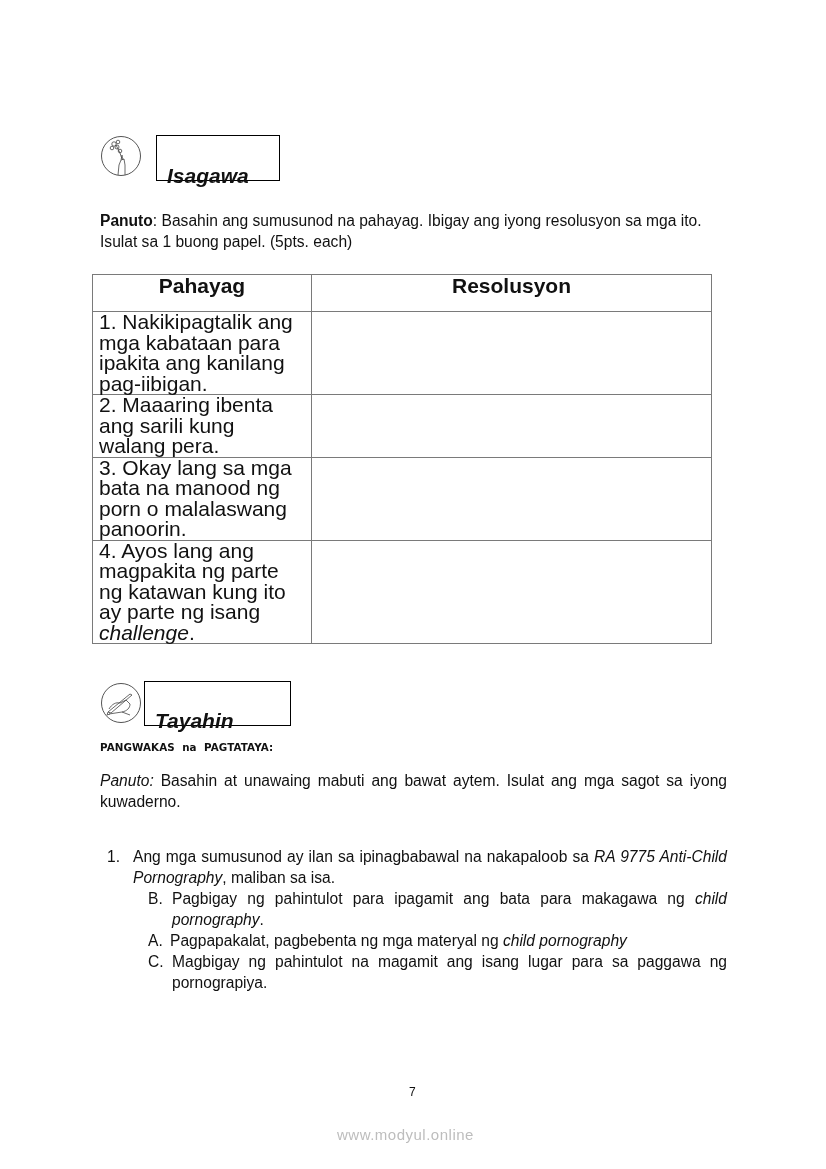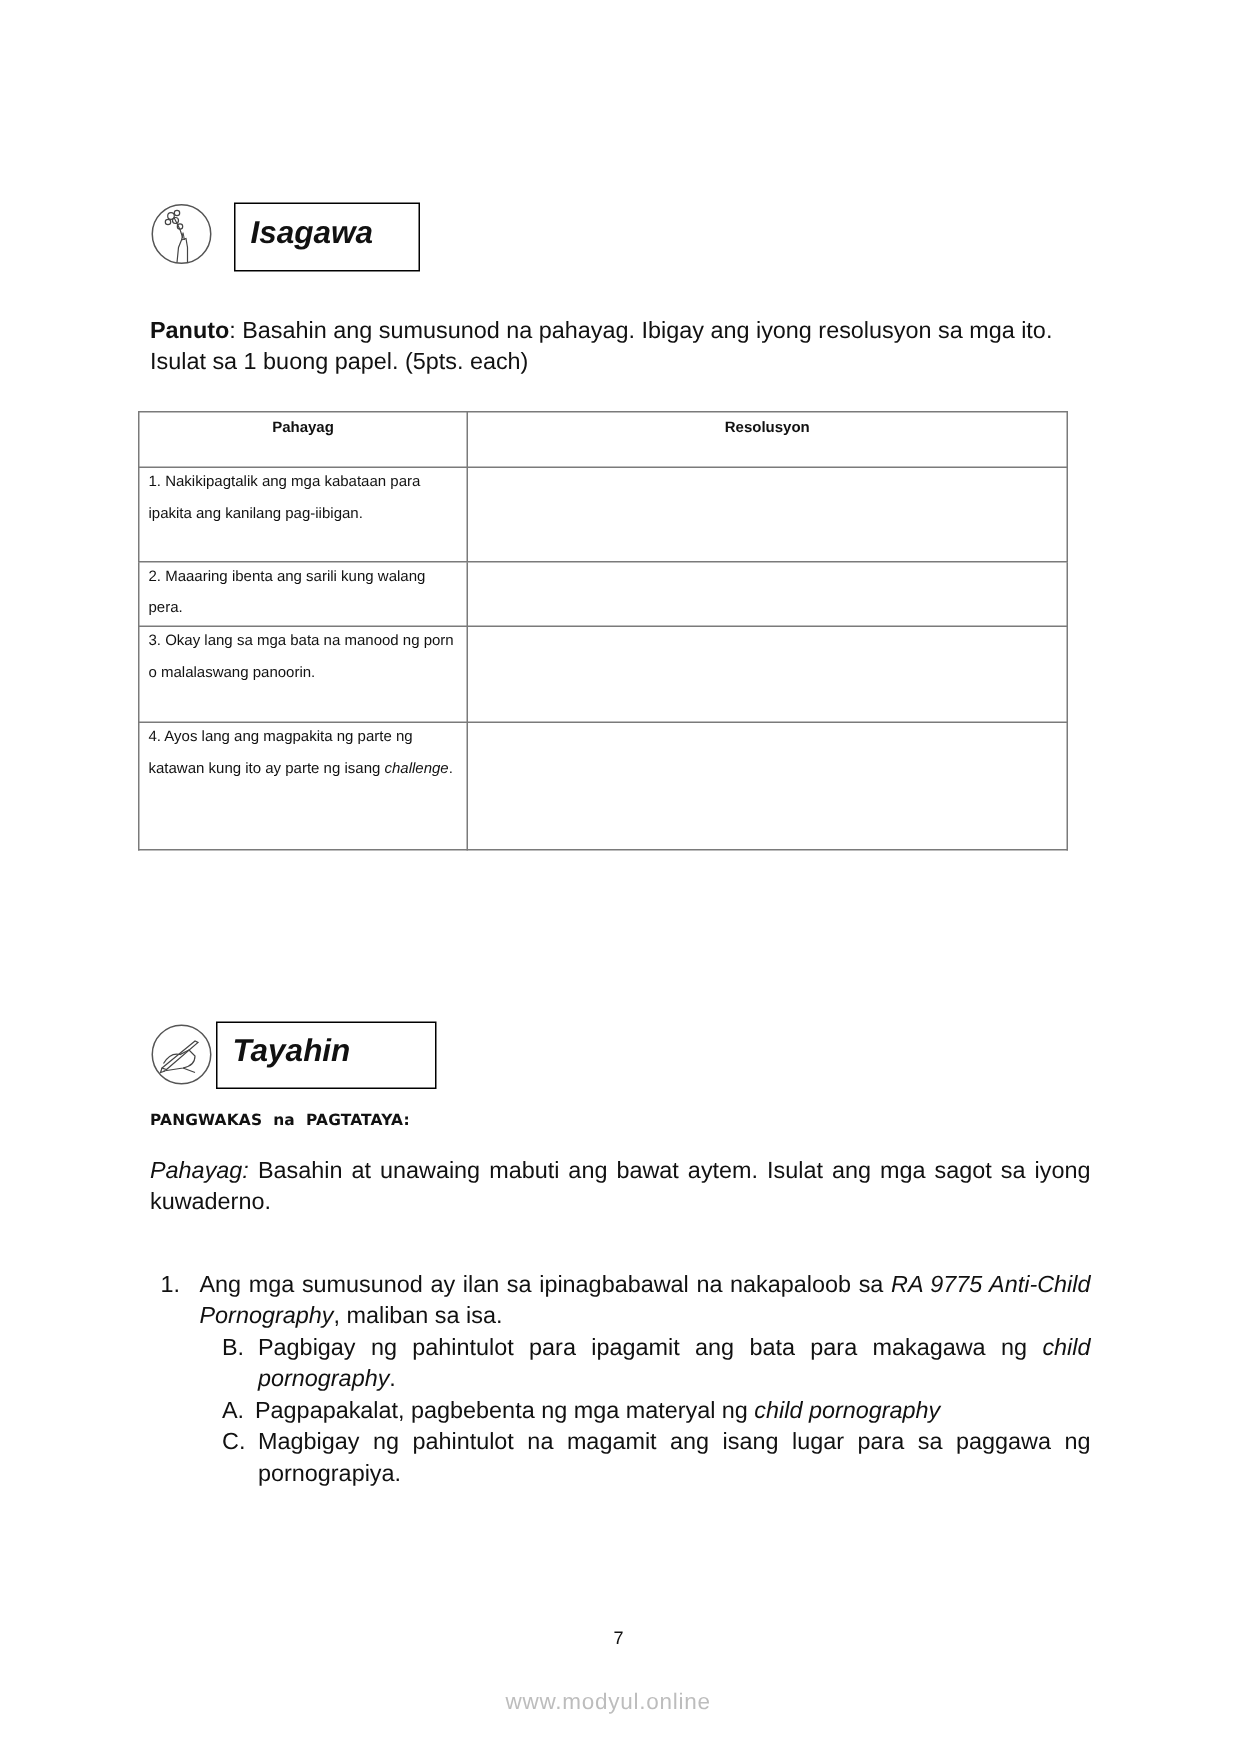--- a/index.html
+++ b/index.html
@@ -1,24 +1,24 @@
 <!DOCTYPE html>
 <html><head>
 <meta charset="utf-8">
 <style>
   html, body { margin:0; padding:0; background:#ffffff; }
   body { width:826px; height:1169px; position:relative; overflow:hidden;
          font-family:"Liberation Sans", sans-serif; color:#111; }
   .abs { position:absolute; }
   .icon-circle { width:42px; height:42px; }
   .title-box { border:1.3px solid #000; box-sizing:border-box; }
-  .title-text { position:absolute; left:10px; font-weight:bold; font-style:italic; font-size:21px; color:#111; }
+  .title-text { position:absolute; left:10px; font-weight:bold; font-style:italic; font-size:21px; color:#111;margin-top:20px; }
   .para { font-size:15.6px; line-height:21px; }
   table.tbl { border-collapse:collapse; position:absolute; left:92px; top:274px; width:620px; }
-  table.tbl td, table.tbl th { border:1.2px solid #7a7a7a; vertical-align:top; padding:0 6px; font-size:10px; line-height:20.5px; }
+  table.tbl td, table.tbl th { border:1.2px solid #7a7a7a; vertical-align:top; padding:0 6px; font-size:21px; line-height:20.5px; }
   table.tbl th { font-weight:bold; text-align:center; height:35px; padding-top:1px; }
   .col1 { width:206px; }
   .small-caps-head { font-family:"DejaVu Sans", sans-serif; font-weight:bold; font-size:10.3px; letter-spacing:0.1px; }
   .q-line { font-size:15.6px; line-height:21px; text-align:justify; }
   .footer { font-size:12px; color:#111; }
   .watermark { font-size:15px; color:#bdbdbd; letter-spacing:0.5px; }
 </style>
 </head>
 <body>
 
@@ -77,21 +77,21 @@
     <path d="M22 30 L30 33" fill="none" stroke="#444" stroke-width="0.8"></path>
   </svg>
   <div class="abs title-box" style="left:44px; top:2px; width:147px; height:45px;">
     <span class="title-text" style="top:7px;">Tayahin</span>
   </div>
 </div>
 
 <div class="abs small-caps-head" style="left:100px; top:741px; white-space:pre;">PANGWAKAS  na  PAGTATAYA:</div>
 
 <div class="abs para" style="left:100px; top:770px; width:627px; text-align:justify;">
-  <i>Pahayag:</i><span> Basahin at unawaing mabuti ang bawat aytem. Isulat ang mga sagot sa iyong kuwaderno.</span>
+  <i>Panuto:</i><span> Basahin at unawaing mabuti ang bawat aytem. Isulat ang mga sagot sa iyong kuwaderno.</span>
 </div>
 
 <div class="abs" style="left:107px; top:846px; width:620px;">
   <div class="q-line" style="padding-left:26px; text-indent:-26px;">
     <span style="display:inline-block; width:26px; text-indent:0;">1.</span><span>Ang mga sumusunod ay ilan sa ipinagbabawal na nakapaloob sa </span><i>RA 9775 Anti-Child Pornography</i><span>, maliban sa isa.</span>
   </div>
   <div style="padding-left:41px;">
     <div class="q-line" style="padding-left:24px; text-indent:-24px;">
       <span style="display:inline-block; width:24px; text-indent:0;">B.</span><span>Pagbigay ng pahintulot para ipagamit ang bata para makagawa ng </span><i>child pornography</i><span>.</span>
     </div>

